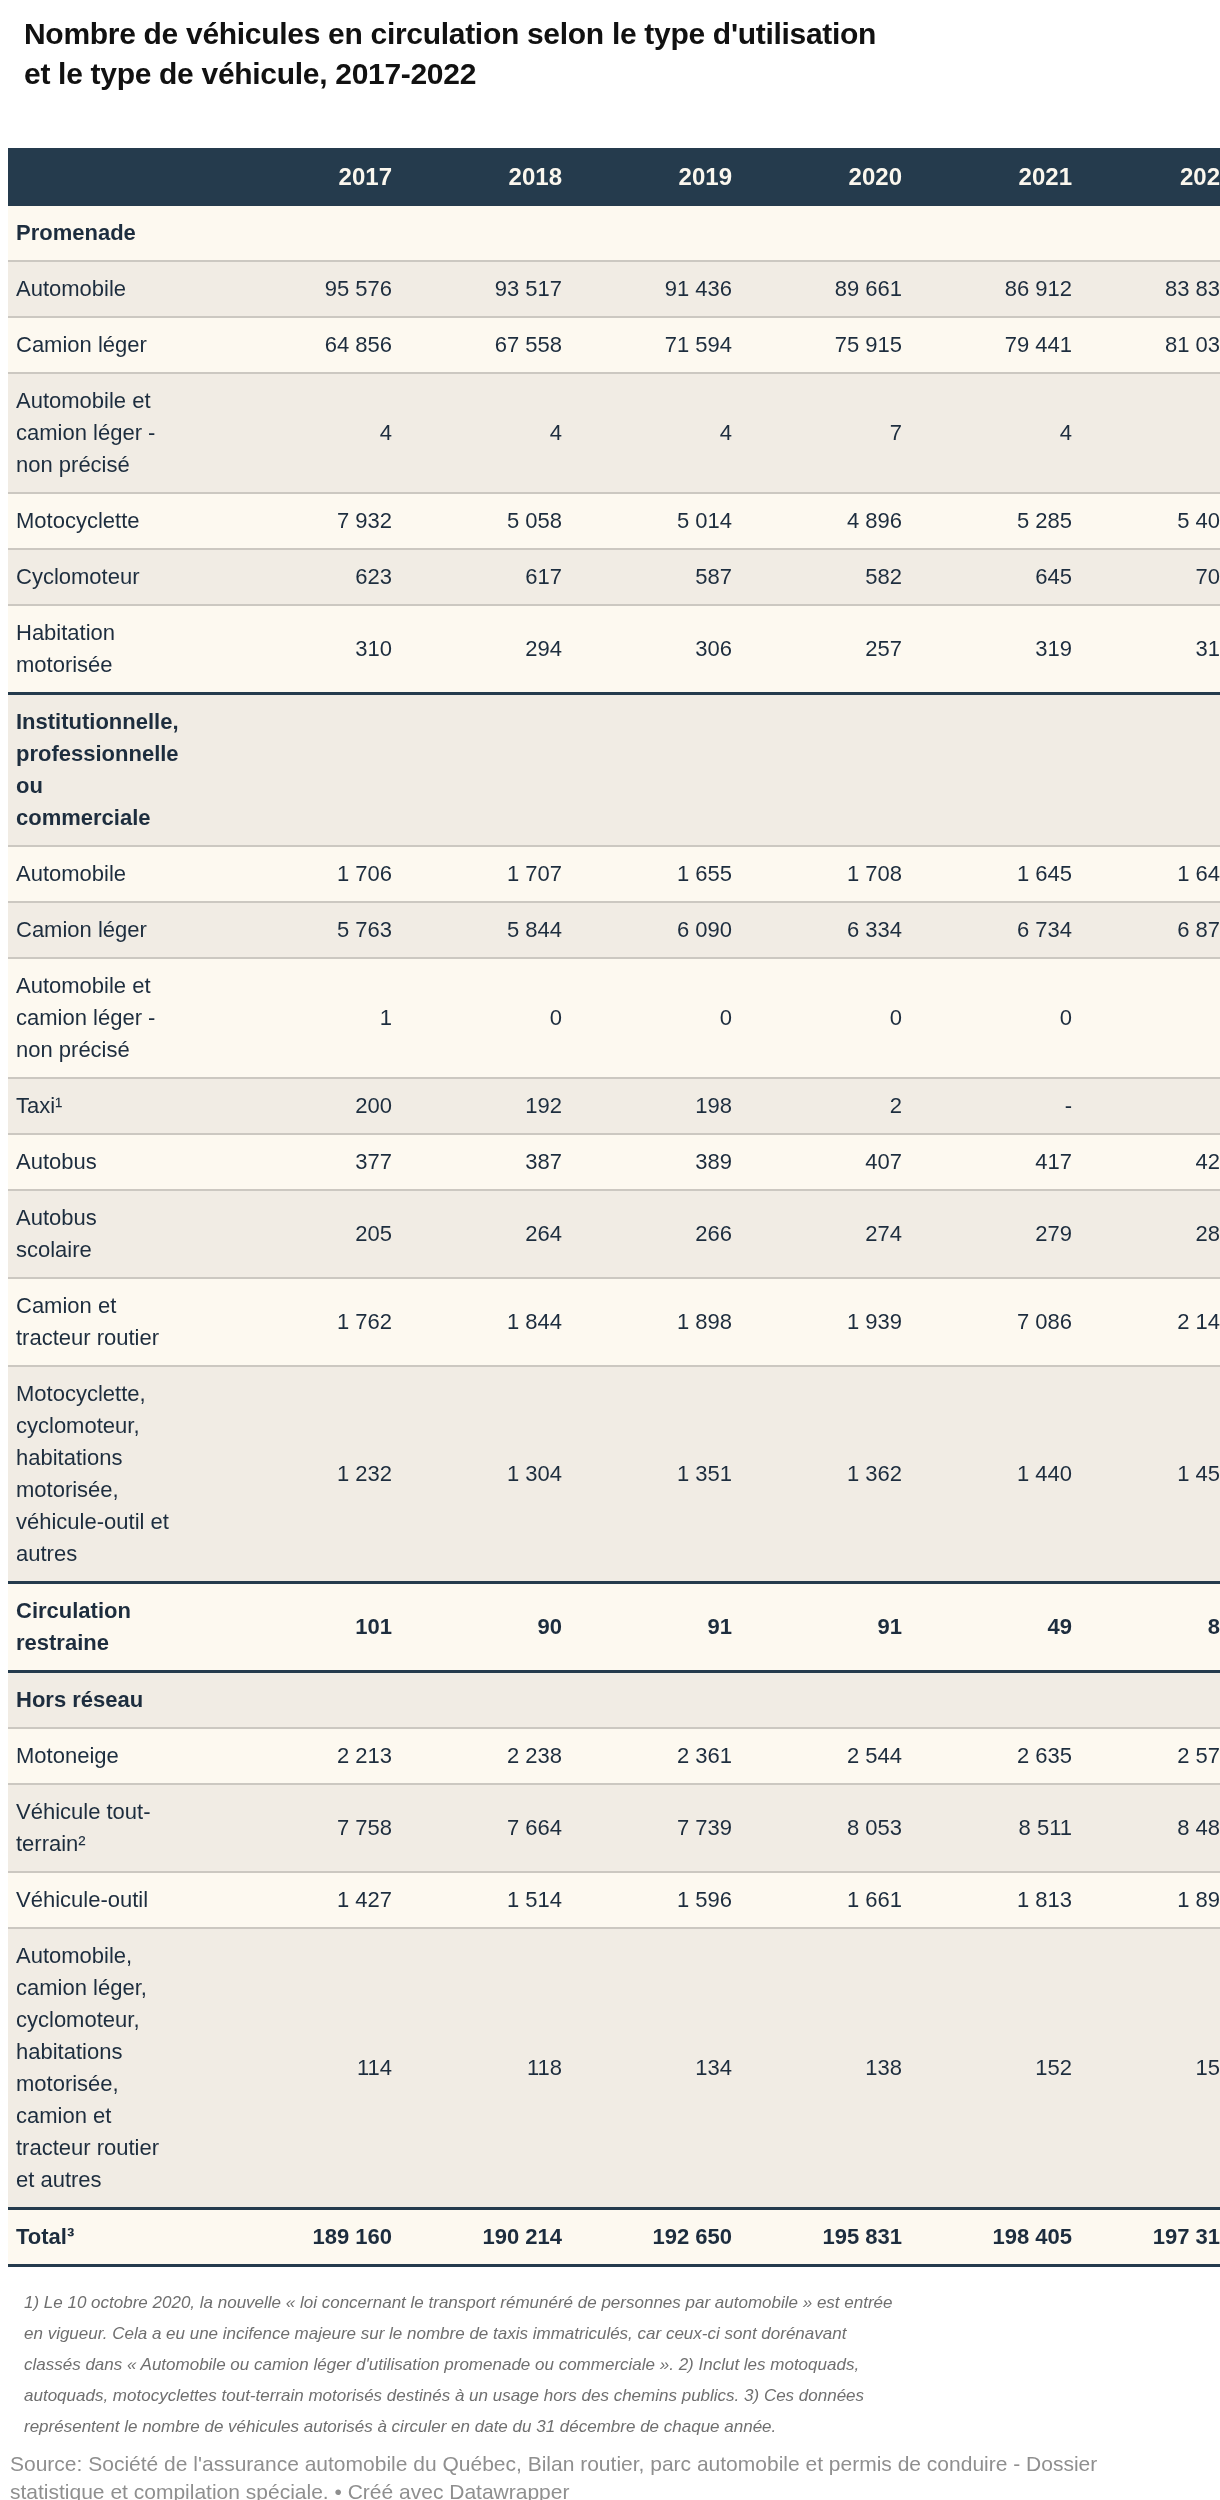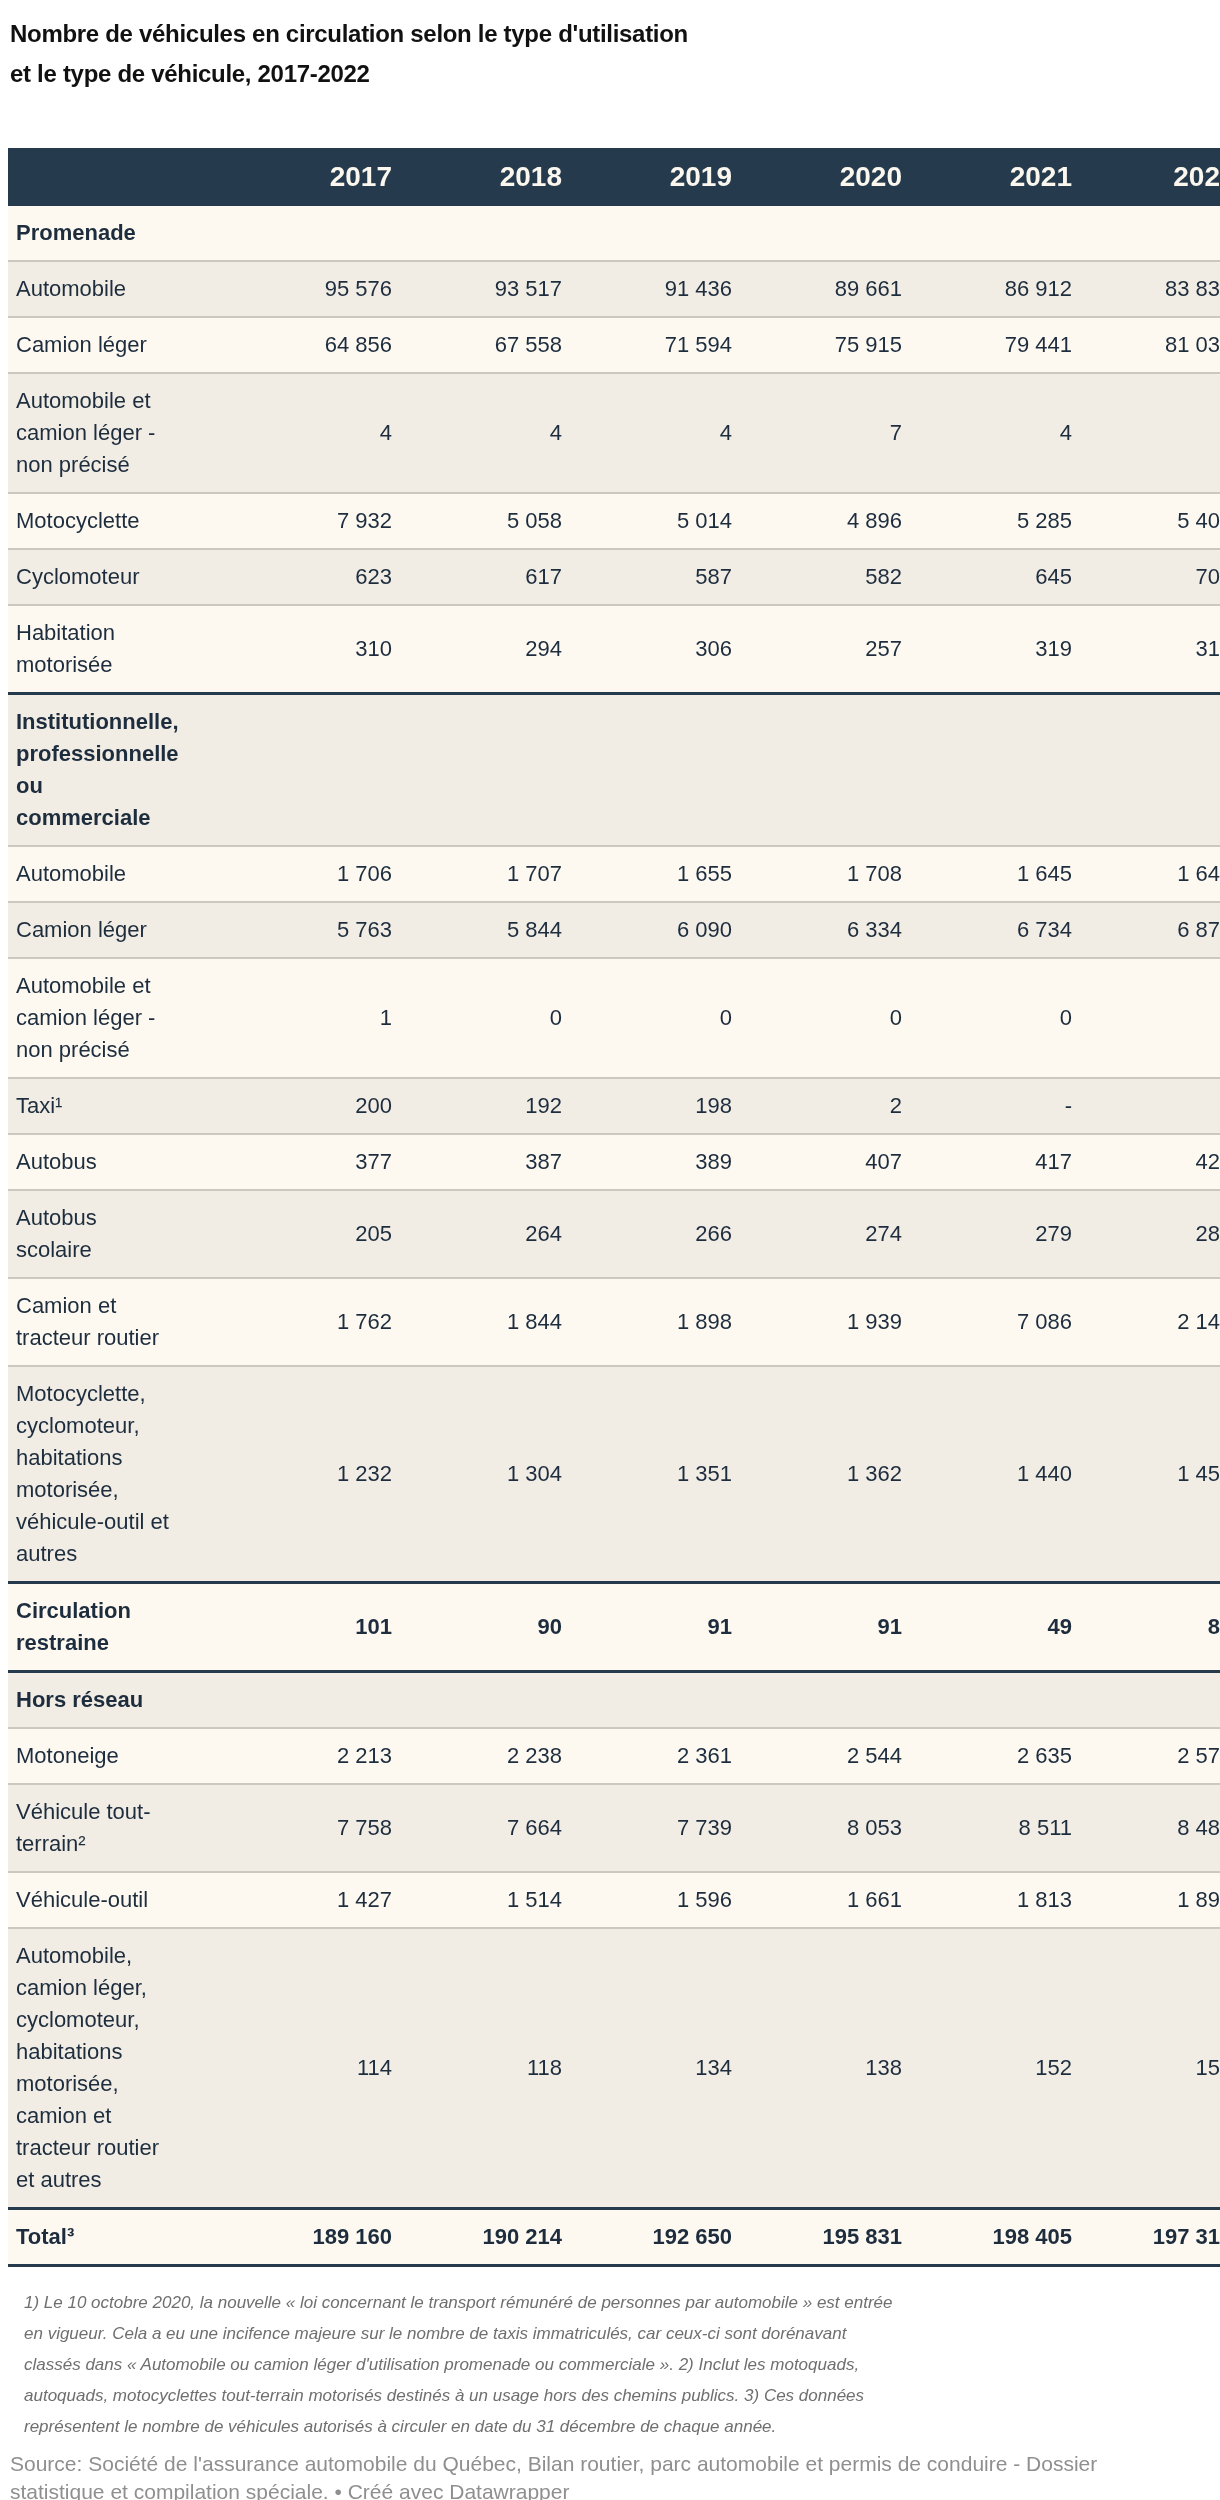--- a/index.html
+++ b/index.html
@@ -16,42 +16,42 @@
   }
   *{box-sizing:border-box;}
   html,body{margin:0;padding:0;}
   body{
     width:1220px;height:2500px;overflow:hidden;
     background:#ffffff;
     font-family:"Liberation Sans", sans-serif;
     color:var(--body-text);
   }
   .page-title{
-    margin:14px 0 0 10px;
-    font-size:24px;line-height:40px;font-weight:700;
+    margin:14px 0 0 24px;
+    font-size:30px;line-height:40px;font-weight:700;
     letter-spacing:-0.3px;color:var(--title-text);
     white-space:pre-line;
   }
   .table-viewport{
     margin:54px 0 0 8px;
     width:1212px;
     overflow:hidden;
   }
   table.tbl{
     border-collapse:collapse;
     table-layout:fixed;
     width:1242px;
   }
   col.c-label{width:222px;}
   col.c-year{width:170px;}
   thead tr{border-top:none;}
   thead th{
     background:var(--header-bg);
     color:var(--header-text);
-    font-size:28px;font-weight:700;
+    font-size:24px;font-weight:700;
     height:58px;
     text-align:right;
     padding:0 8px 0 0;
     vertical-align:middle;
   }
   thead th.last{padding-right:30px;}
   tbody tr{border-top:2px solid var(--divider-light);}
   tbody tr.divider-none{border-top:none;}
   tbody tr.divider-dark{border-top:3px solid var(--divider-dark);}
   tbody tr.row-total{border-bottom:3px solid var(--divider-dark);}

